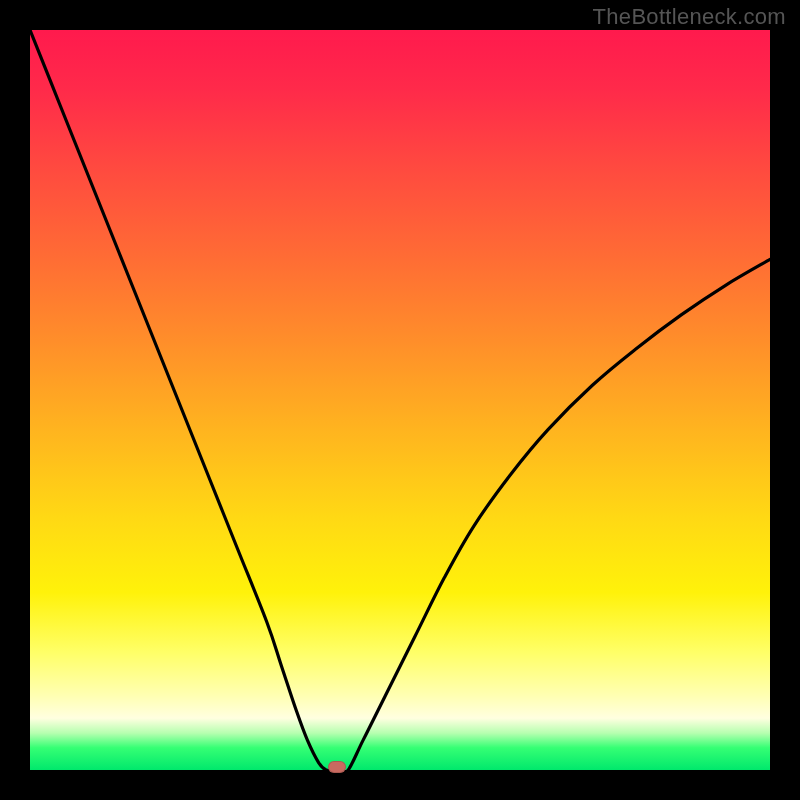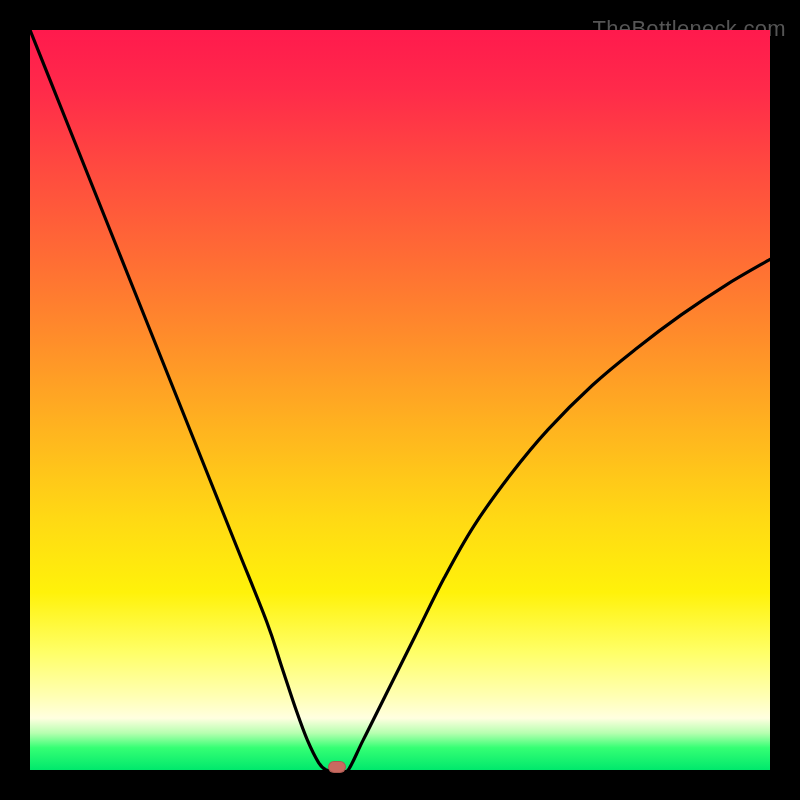--- a/index.html
+++ b/index.html
@@ -19,21 +19,20 @@
   }
   .watermark {
     position: absolute;
     top: 4px;
     right: 14px;
     color: #555;
     font-size: 22px;
     font-weight: 500;
     letter-spacing: 0.3px;
     user-select: none;
-    margin-top: 12px;
   }
   .plot {
     position: absolute;
     left: 30px;
     top: 30px;
     width: 740px;
     height: 740px;
     background: linear-gradient(to bottom,
       #ff1a4d 0%,
       #ff2a4a 8%,

